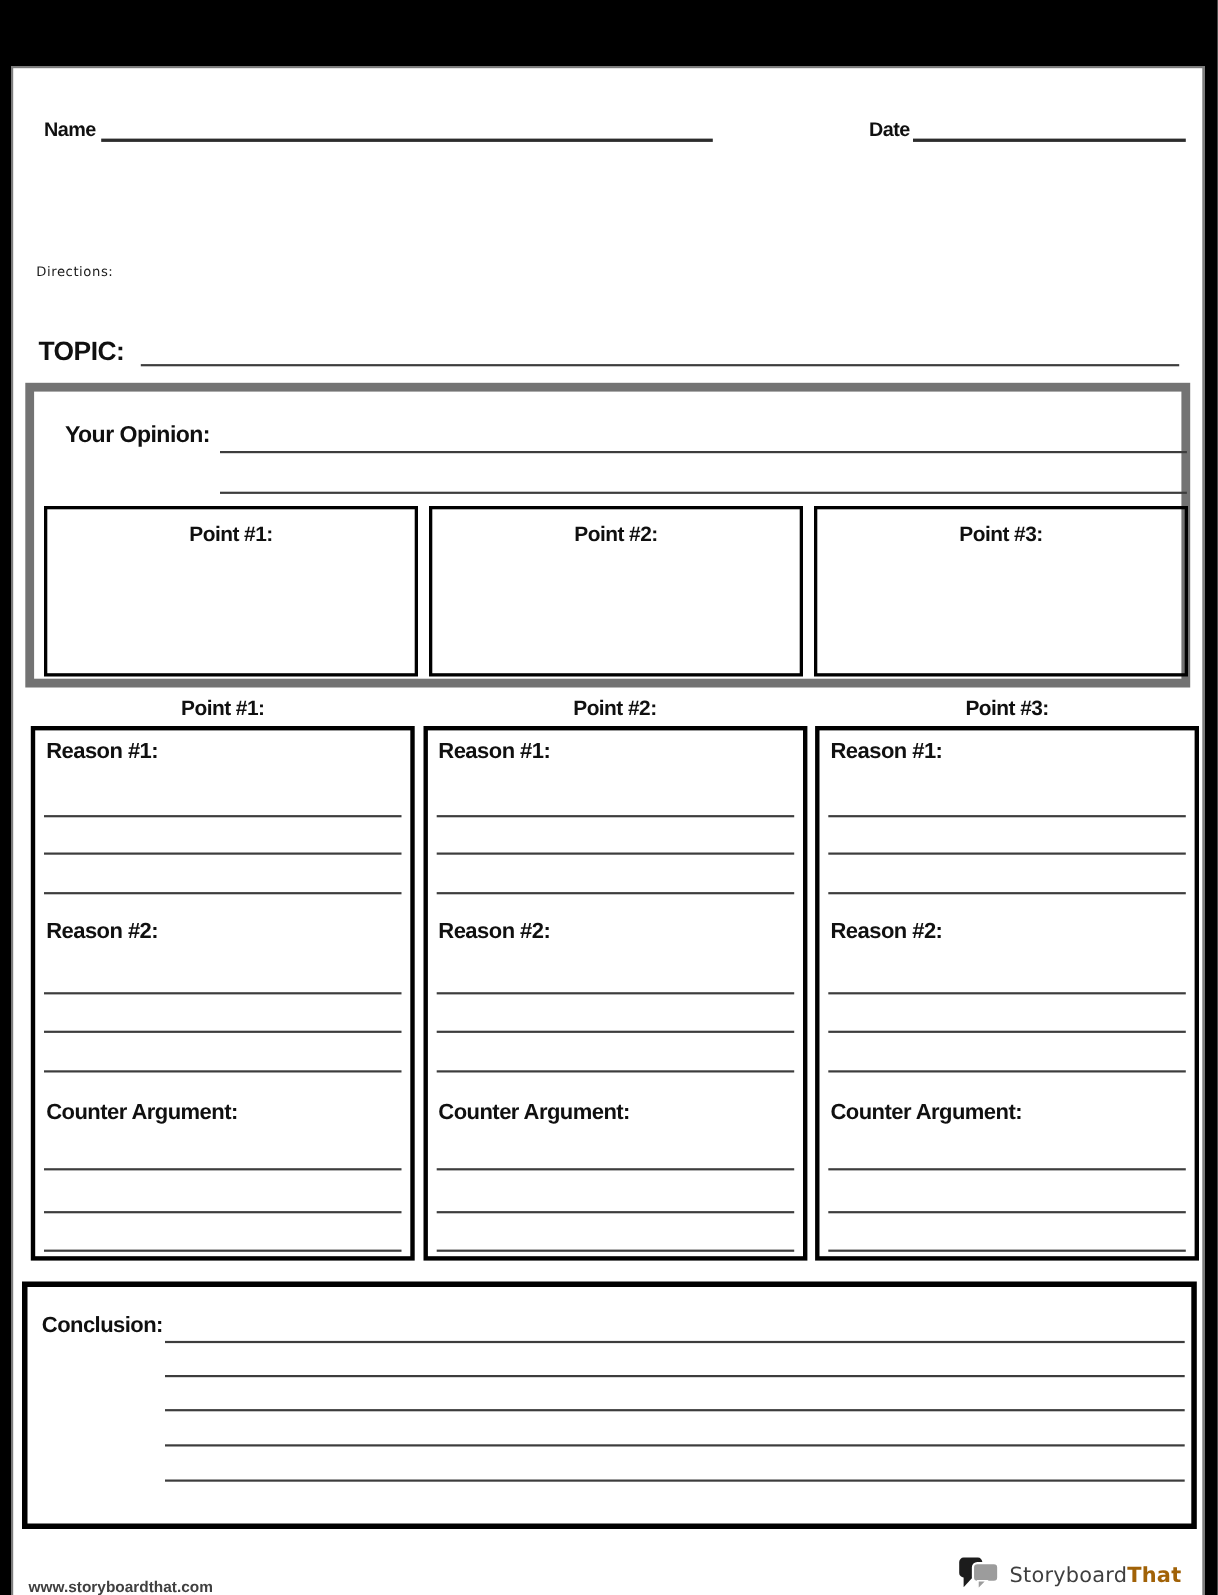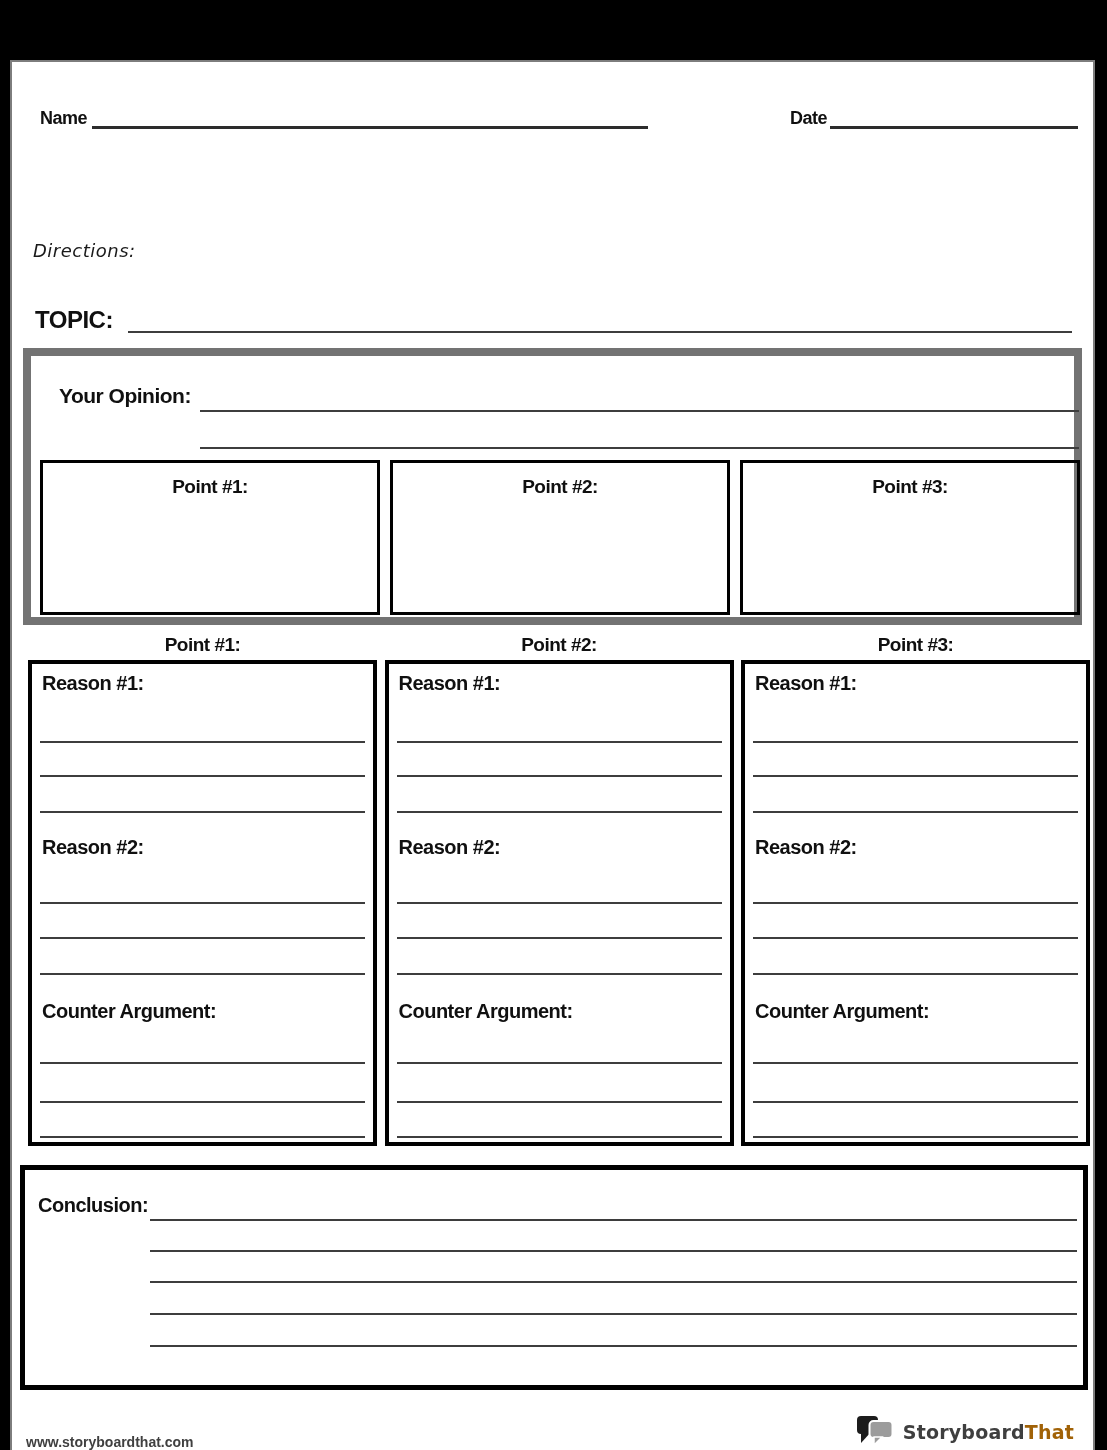--- a/index.html
+++ b/index.html
@@ -26,21 +26,21 @@
   }
   .wline{position:absolute;background:#3d3d3d;height:2px;}
   
   .name-label,.date-label{font-size:18px;top:46px;}
   .name-label{left:28px;}
   .date-label{left:778px;}
   .name-line{left:80px;width:556px;top:64px;height:3px;background:#2c2c2c;}
   .date-line{left:818px;width:248px;top:64px;height:3px;background:#2c2c2c;}
   .title{top:102px;left:0;width:100%;text-align:center;font-size:27px;}
   .directions{position:absolute;left:21px;top:178px;font-family:"DejaVu Sans",sans-serif;
-    font-style:italic;font-size:18px;color:#1a1a1a;letter-spacing:0.5px;}
+    font-size:12px;color:#1a1a1a;letter-spacing:0.5px;}
   .topic-label{left:23px;top:244px;font-size:24px;}
   .topic-line{left:116px;width:944px;top:269px;}
   
   .opinion-box{
     position:absolute;left:11px;top:286px;width:1059px;height:277px;
     box-sizing:border-box;border:8px solid #737373;
   }
   .opinion-label{left:28px;top:28px;font-size:21px;}
   .op-line1{left:169px;width:879px;top:54px;}
   .op-line2{left:169px;width:879px;top:91px;}
@@ -84,21 +84,21 @@
   .conclusion-box .wl{position:absolute;left:125px;width:927px;height:2px;background:#3d3d3d;}
   .c1{top:49px;}.c2{top:80px;}.c3{top:111px;}.c4{top:143px;}.c5{top:175px;}
   
   .site-url{position:absolute;left:14px;top:1372px;font-size:14px;
     font-family:"Liberation Sans",sans-serif;font-weight:bold;color:#404040;}
   .logo{
     position:absolute;right:19px;top:1352px;height:36px;
     display:flex;align-items:center;gap:7px;
   }
   .logo-text{font-family:"DejaVu Sans",sans-serif;font-size:19px;letter-spacing:0.2px;white-space:nowrap;}
-  .logo-text .primary{color:#3f3f3f;font-weight:700;}
+  .logo-text .primary{color:#3f3f3f;font-weight:400;}
   .logo-text .secondary{color:#a16207;font-weight:700;}
 </style>
 </head>
 <body>
 
 <div class="page">
 
   <span class="blabel name-label">Name</span>
   <div class="wline name-line"></div>
 

